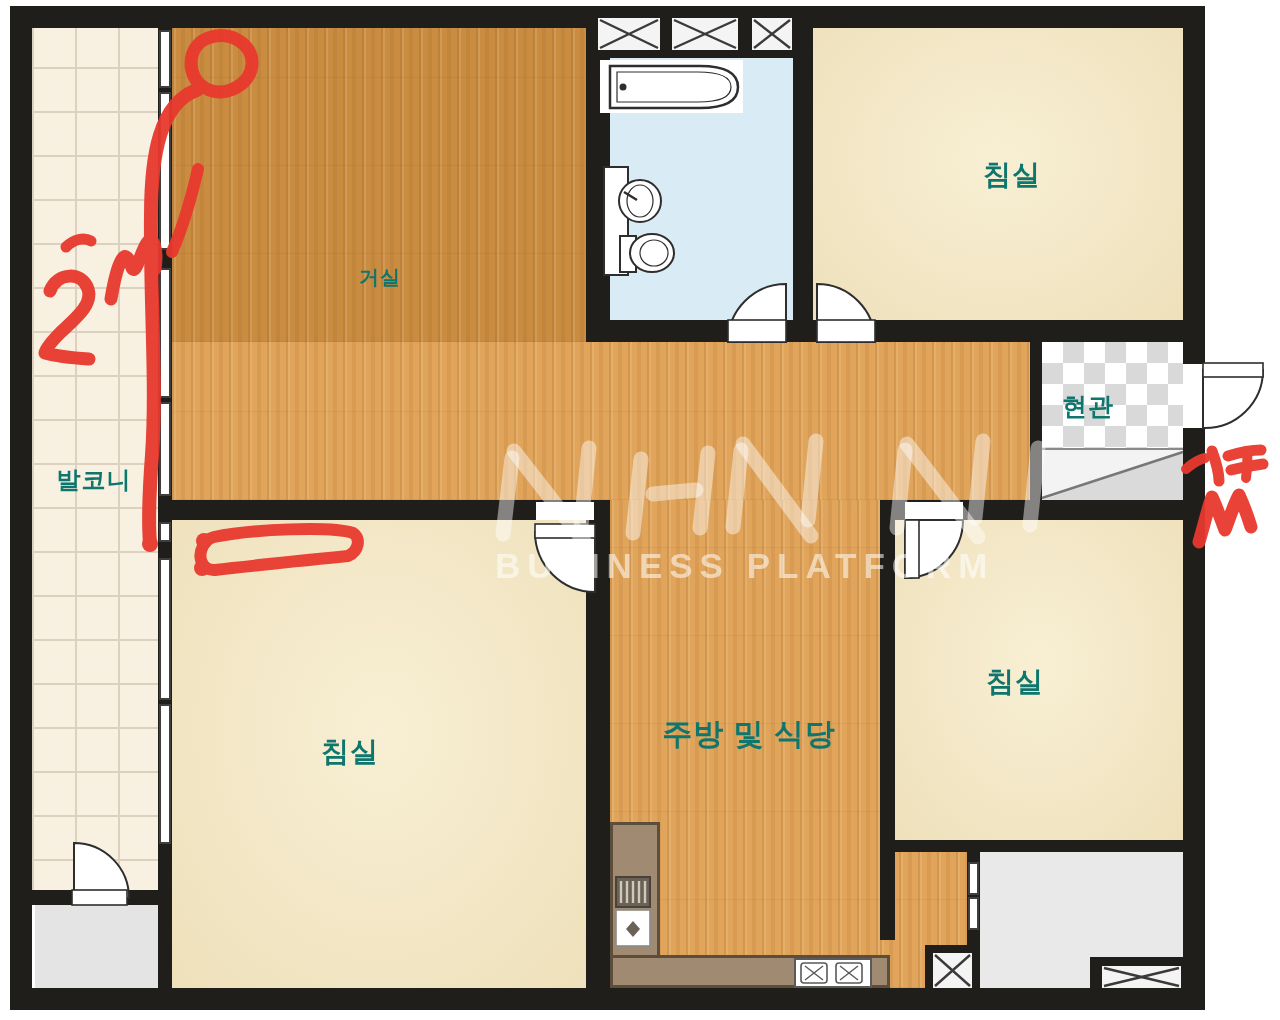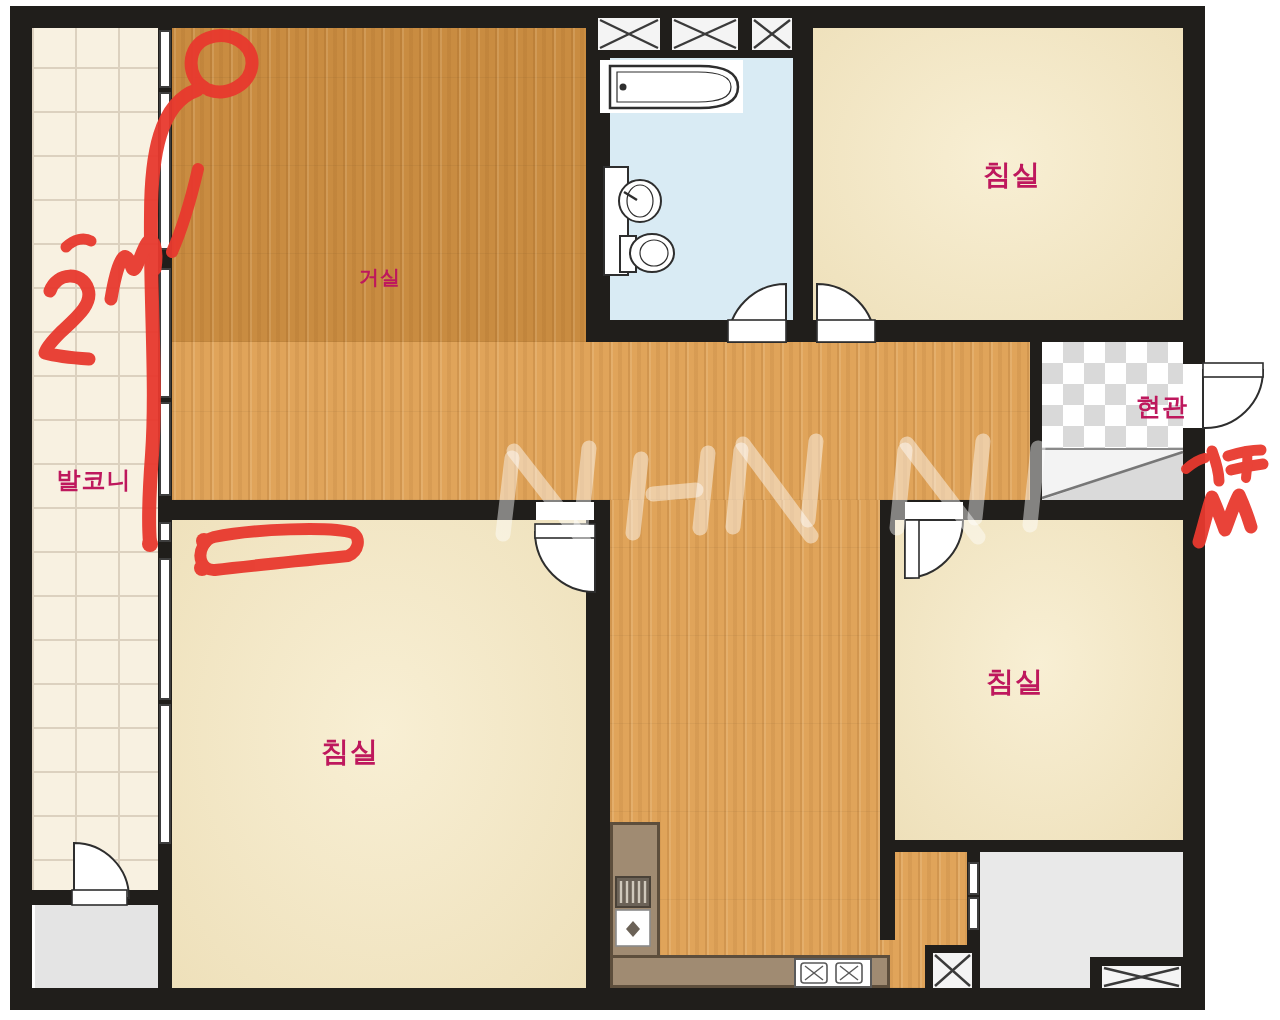--- a/index.html
+++ b/index.html
@@ -22,21 +22,21 @@
      repeating-linear-gradient(90deg,#dcd1bf 0 1.6px, rgba(0,0,0,0) 1.6px 43px);}
   .utility{background:#e4e4e4;}
   .utility2{background:#e9e9e9;}
   .checker{background-color:#ffffff;background-image:
      linear-gradient(45deg,#d9d9d9 25%,rgba(0,0,0,0) 25% 75%,#d9d9d9 75%),
      linear-gradient(45deg,#d9d9d9 25%,rgba(0,0,0,0) 25% 75%,#d9d9d9 75%);
      background-position:0 0,21px 21px;background-size:42px 42px;}
   .shoe{background:#f3f3f3;}
   .counter{position:absolute;background:#a08b72;border:3px solid #5d4e3c;box-sizing:border-box;}
   .xboxw{position:absolute;background:#f4f4f4;}
-  .label{position:absolute;transform:translate(-50%,-50%);font-weight:700;color:#be185d;
+  .label{position:absolute;transform:translate(-50%,-50%);font-weight:700;color:#0f766e;
          white-space:nowrap;letter-spacing:1px;}
   .wmtext{position:absolute;font-weight:700;color:rgba(255,255,255,0.55);letter-spacing:7px;
           font-size:35px;white-space:nowrap;}
   svg.overlay{position:absolute;left:0;top:0;}
 </style>
 </head>
 <body>
 
 <div class="stage">
 
@@ -214,17 +214,19 @@
         <path stroke-width="10" d="M1247,451 C1248,461 1247,470 1246,478"></path>
         <path stroke-width="13" d="M1199,542 C1204,525 1208,508 1212,497 C1217,508 1221,519 1225,530 C1230,517 1234,504 1239,495 C1244,506 1248,517 1251,527"></path>
       </g>
     </g>
   </svg>
 
   <div class="label" style="left:380px;top:277px;font-size:20px">거실</div>
   <div class="label" style="left:1012px;top:175px;font-size:28px">침실</div>
   <div class="label" style="left:350px;top:752px;font-size:28px">침실</div>
   <div class="label" style="left:1015px;top:682px;font-size:28px">침실</div>
+  <div class="label" style="left:749px;top:734px;font-size:30px">주방 및 식당</div>
   <div class="label" style="left:94px;top:480px;font-size:24px">발코니</div>
-  <div class="label" style="left:1162px;top:406px;font-size:25px">현관</div>
-
+  <div class="label" style="left:1088px;top:406px;font-size:25px">현관</div>
+
+  <div class="wmtext" style="left:495px;top:546px">BUSINESS PLATFORM</div>
 
 </div>
 
 </body></html>

